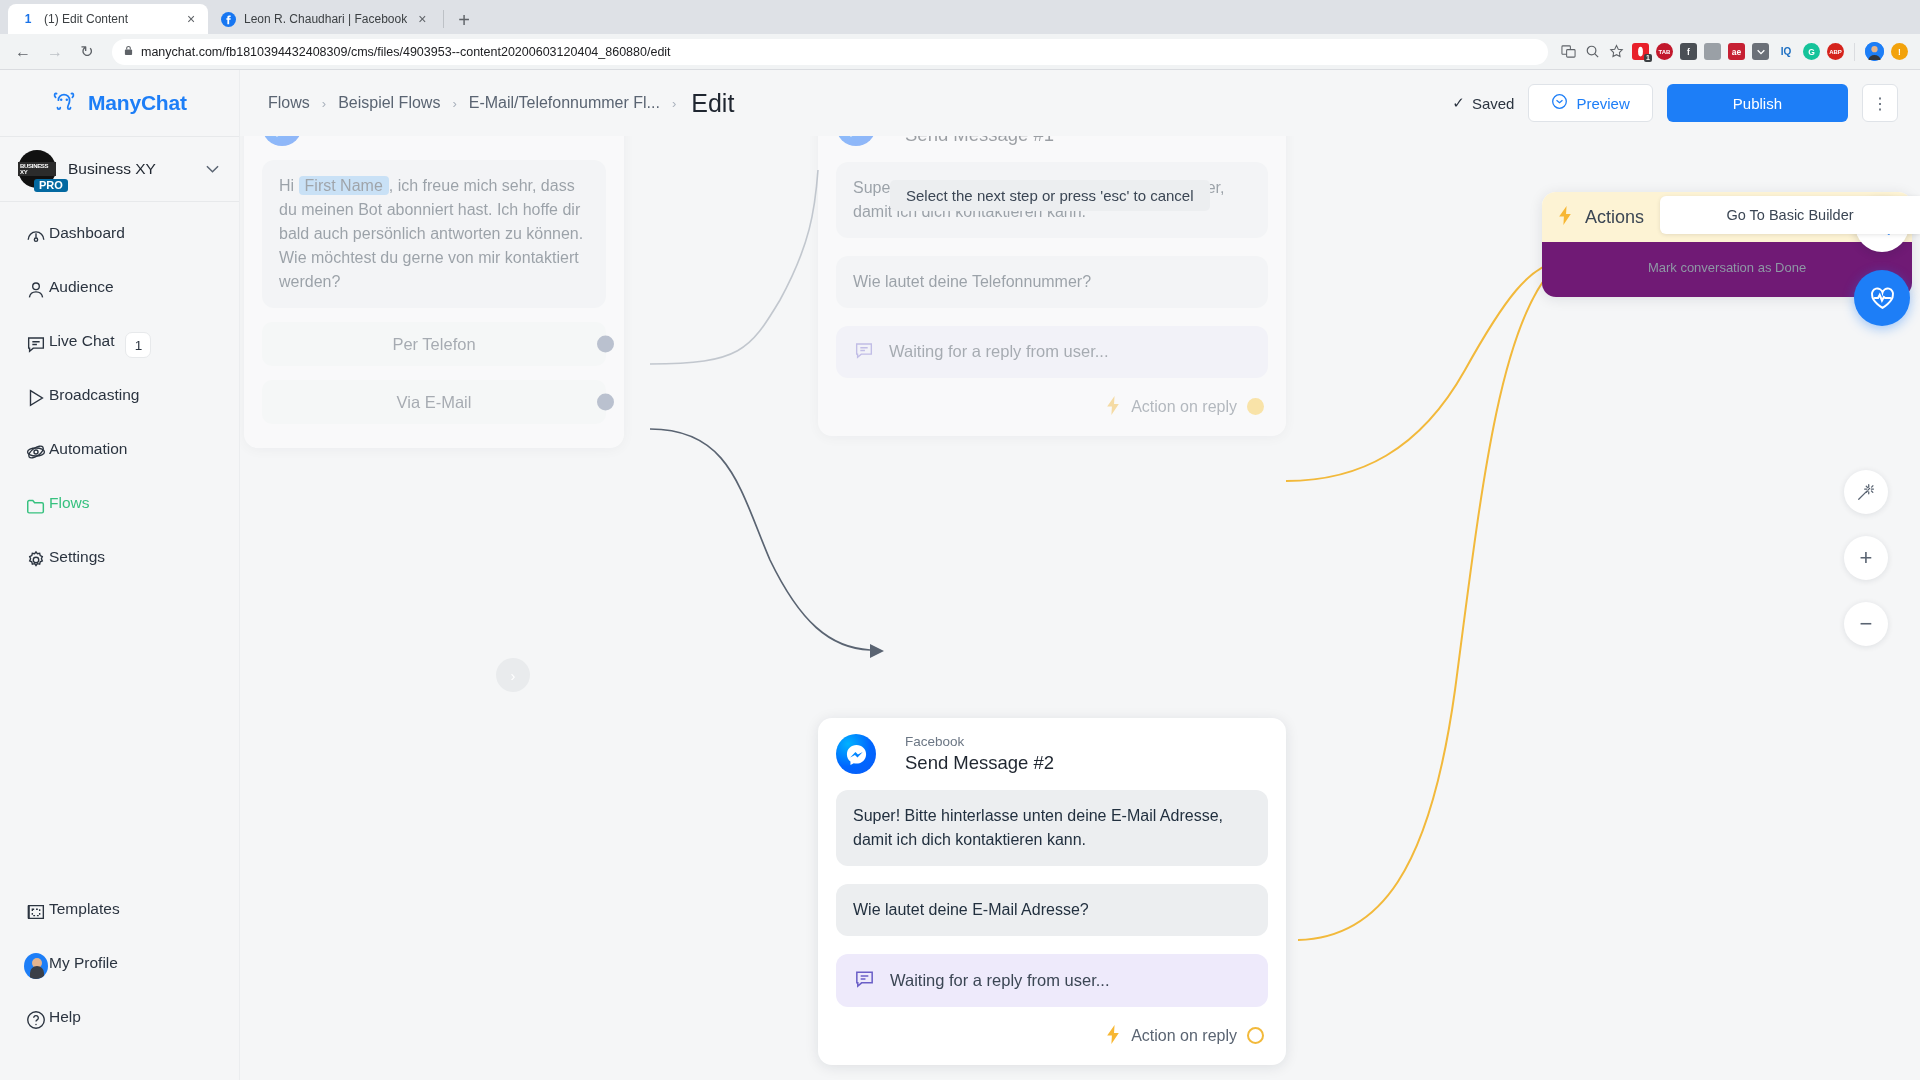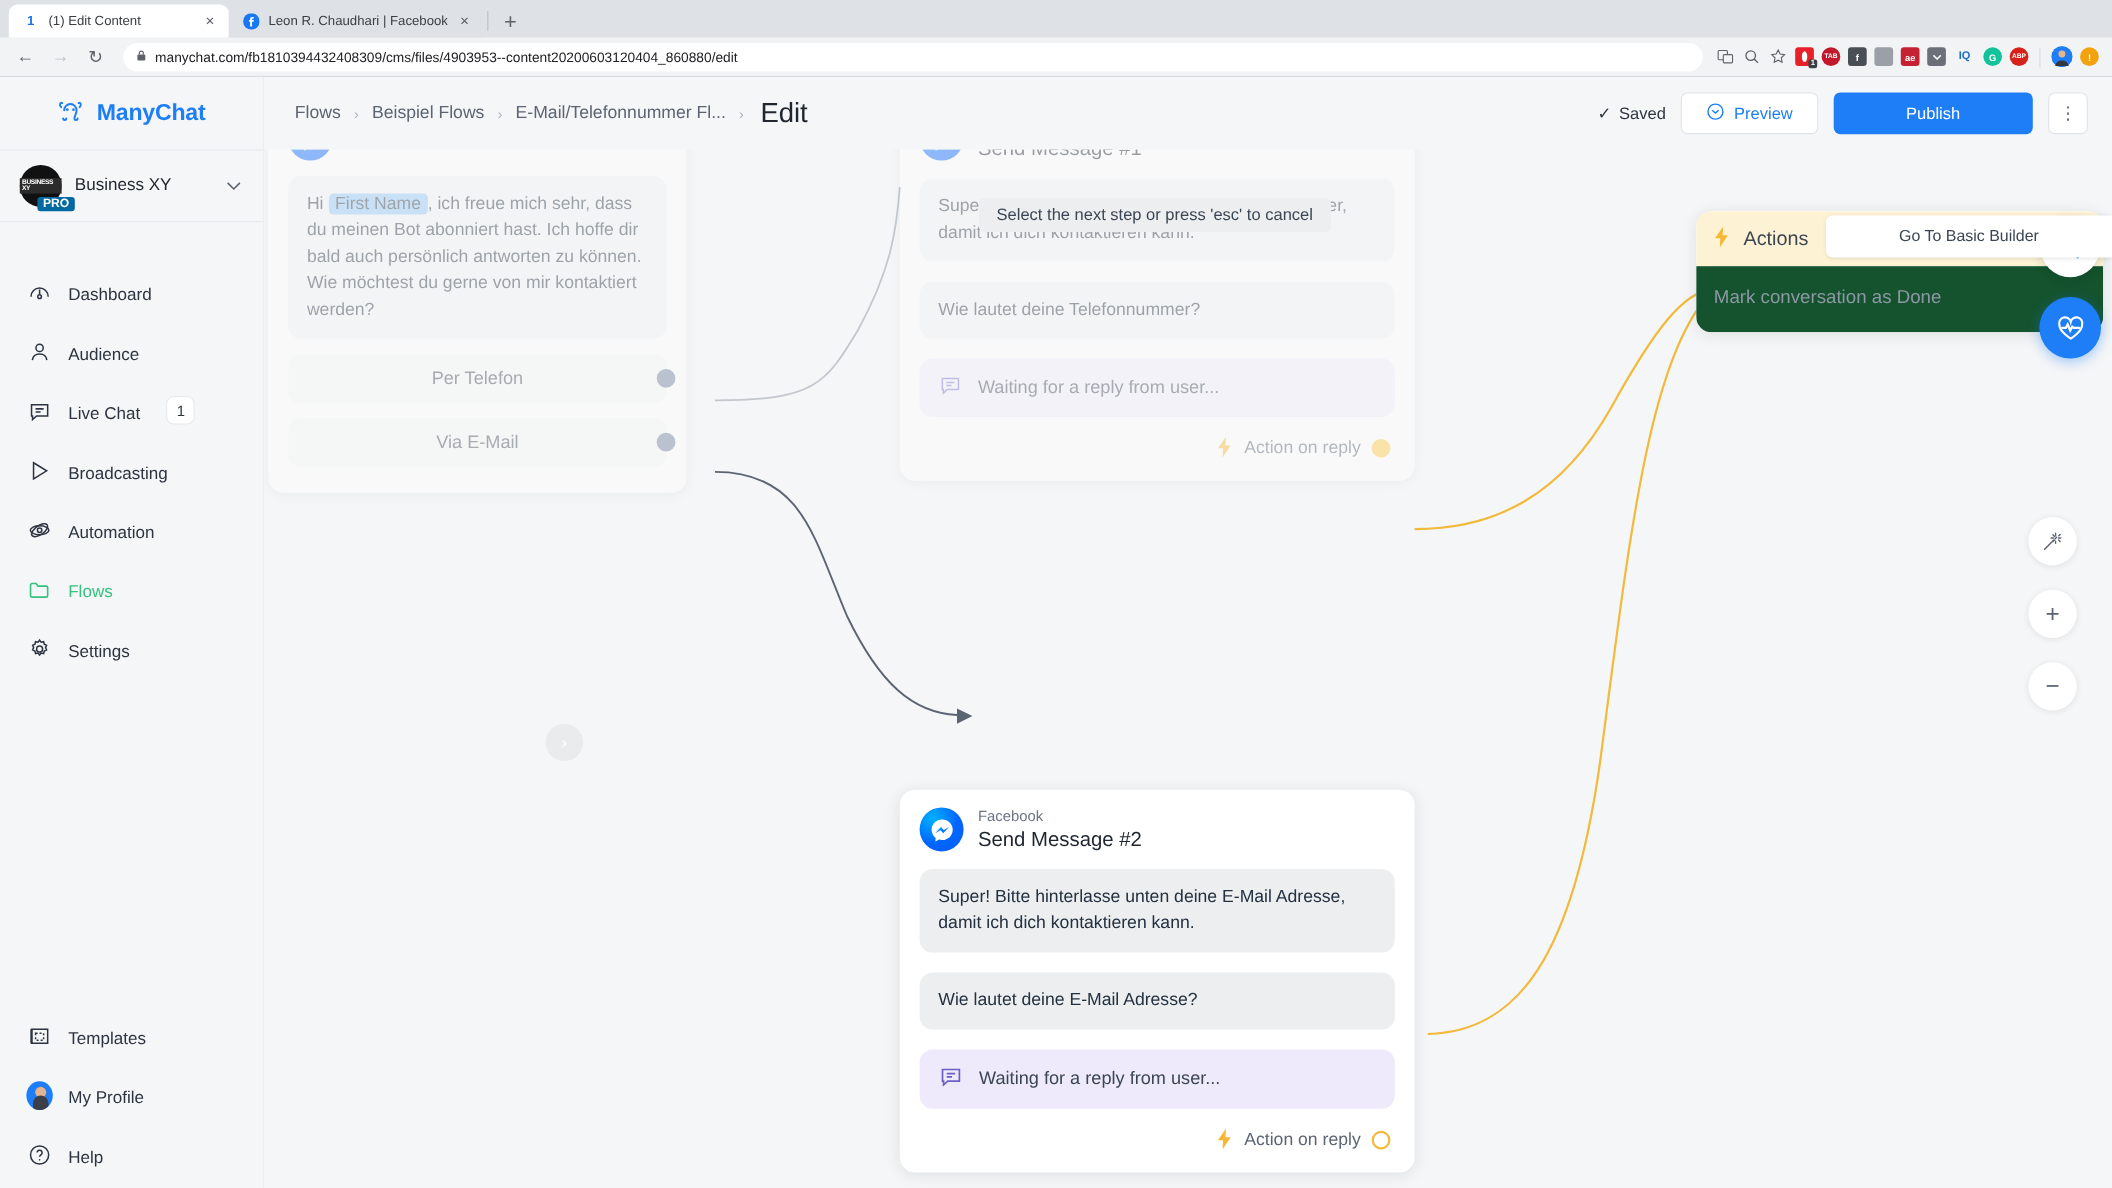--- a/index.html
+++ b/index.html
@@ -69,21 +69,21 @@
   .acct-avatar { width:38px;height:38px;border-radius:50%;background:#111; position:relative; flex:0 0 38px;
                  display:flex;align-items:center;justify-content:center;}
   .acct-avatar .bx { color:#fff;font-size:6px;font-weight:bold;background:#2b2b2b;padding:1px 2px;letter-spacing:-0.3px;}
   .pro-badge { position:absolute;bottom:-4px;left:16px;background:#0369a1;color:#fff;font-size:11px;
                font-weight:bold;border-radius:3px;padding:1px 5px;line-height:11px;}
   .acct-name { flex:1; font-size:15.5px; color:#1f2630; }
   .chev { color:#5a6472; font-size:12px; }
 
   .nav { padding-top: 22px; flex: 1; }
   .nav-item {
-    height: 54px; display:flex; align-items:flex-end; gap:14px; padding-left: 24px;
+    height: 54px; display:flex; align-items:flex-start; gap:1px; padding-left: 24px;
     font-size: 15.5px; color: #2b3440; cursor: pointer;
   }
   .nav-item .ic { width: 24px; height:24px; flex:0 0 24px; display:flex;align-items:center;justify-content:center;}
   .nav-item.active { color: #36c17f; }
   .nav-item.active .ic svg { stroke: #36c17f; }
   .badge-count {
     margin-left: 10px; min-width: 26px; height: 26px; border-radius: 7px; background:#fff;
     border:1px solid #e7e9eb; display:flex;align-items:center;justify-content:center;
     font-size: 13.5px; color:#2b3440;
   }
@@ -118,21 +118,21 @@
     background:#fff; border-radius: 6px 0 0 6px; box-shadow: 0 1px 4px rgba(0,0,0,.10);
     display:flex;align-items:center;justify-content:center;font-size:14.5px;color:#3b4654; z-index:21;
   }
 
   
   .wires { position:absolute; inset:0; z-index:1; pointer-events:none; }
 
   
   .node { position:absolute; background:#fff; border-radius: 14px; box-shadow: 0 2px 14px rgba(20,30,50,.10); }
   .node.faded { opacity: .42; }
-  .node-head { display:flex; gap:13px; padding: 16px 18px 4px 18px; align-items:flex-start;}
+  .node-head { display:flex; gap:29px; padding: 16px 18px 4px 18px; align-items:flex-start;}
   .msgr {
     width:40px;height:40px;border-radius:50%;flex:0 0 40px;
     background: radial-gradient(circle at 30% 25%, #00b2ff 0%, #0066ff 55%, #0b5bf5 100%);
     display:flex;align-items:center;justify-content:center;
   }
   .node-head .sub { font-size:13.5px; color:#6b7684; line-height:1.25;}
   .node-head .ttl { font-size:18.5px; color:#1f2630; line-height:1.35;}
   .bubble { background:#eceef0; border-radius:12px; padding:14px 17px; font-size:16px; color:#22303f; line-height:1.5;}
   .bubble.q { }
   .waiting {
@@ -154,21 +154,21 @@
     font-size:15px; color:#3b4654; white-space:nowrap; z-index:25;
   }
 
   
   .actions-node {
     position:absolute; left:1540px; top:188px; width:360px; border-radius:14px;
     box-shadow: 0 2px 14px rgba(20,30,50,.10); overflow:hidden; background:#fff; z-index:5;
   }
   .actions-head { background:#fdf3d4; height:50px; display:flex;align-items:center;gap:12px;padding-left:16px;
                   font-size:18px;color:#3b4654; }
-  .actions-body { padding:18px 16px 22px 16px; font-size:17px;color:#8e98a5; background:#14532d;}
+  .actions-body { padding:18px 16px 22px 16px; font-size:13px;color:#8e98a5; background:#701a75;text-align:center;}
 
   .fab { position:absolute; border-radius:50%; display:flex;align-items:center;justify-content:center; z-index:8;}
   .fab-white { width:54px;height:54px;background:#fff; box-shadow:0 2px 10px rgba(20,30,50,.16); }
   .fab-blue { width:56px;height:56px;background:#1d7ef7; box-shadow:0 3px 12px rgba(29,126,247,.40); }
 
   .zoomctl { position:absolute; right:32px; display:flex;flex-direction:column;gap:22px; z-index:12;}
   .zbtn { width:44px;height:44px;border-radius:50%;background:#fff;box-shadow:0 1px 6px rgba(20,30,50,.10);
           display:flex;align-items:center;justify-content:center;color:#5a6472;font-size:22px;}
   .collapse-btn {
     position:absolute; left:256px; top:588px; width:34px;height:34px;border-radius:50%;

